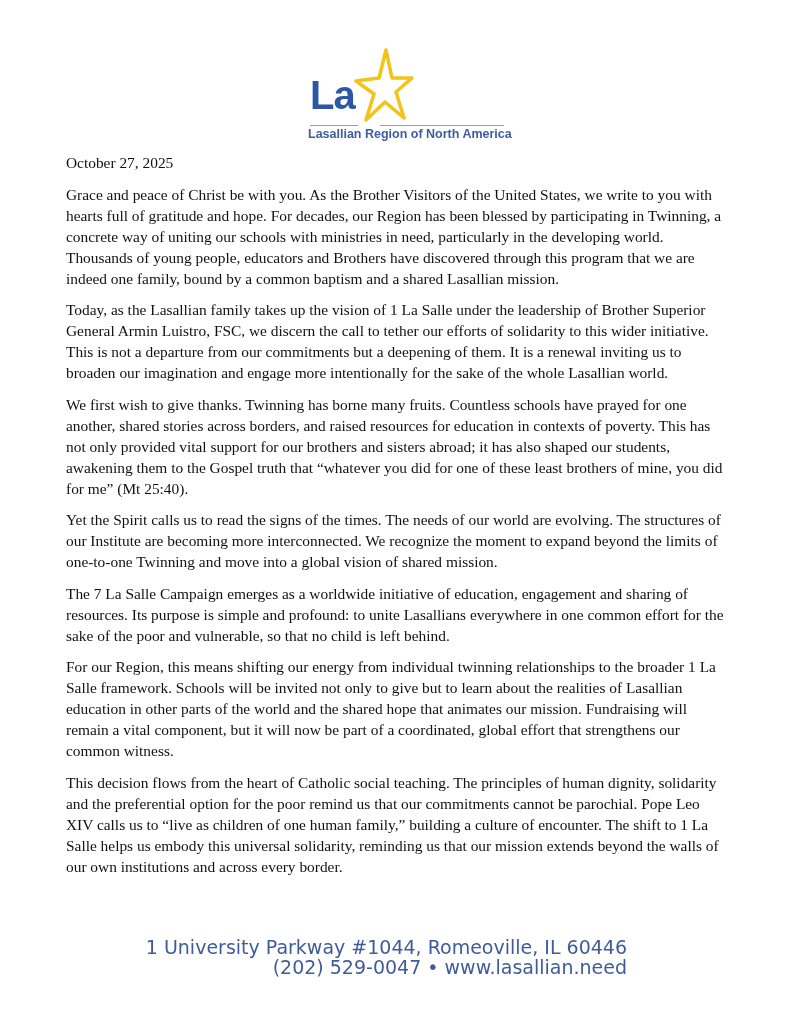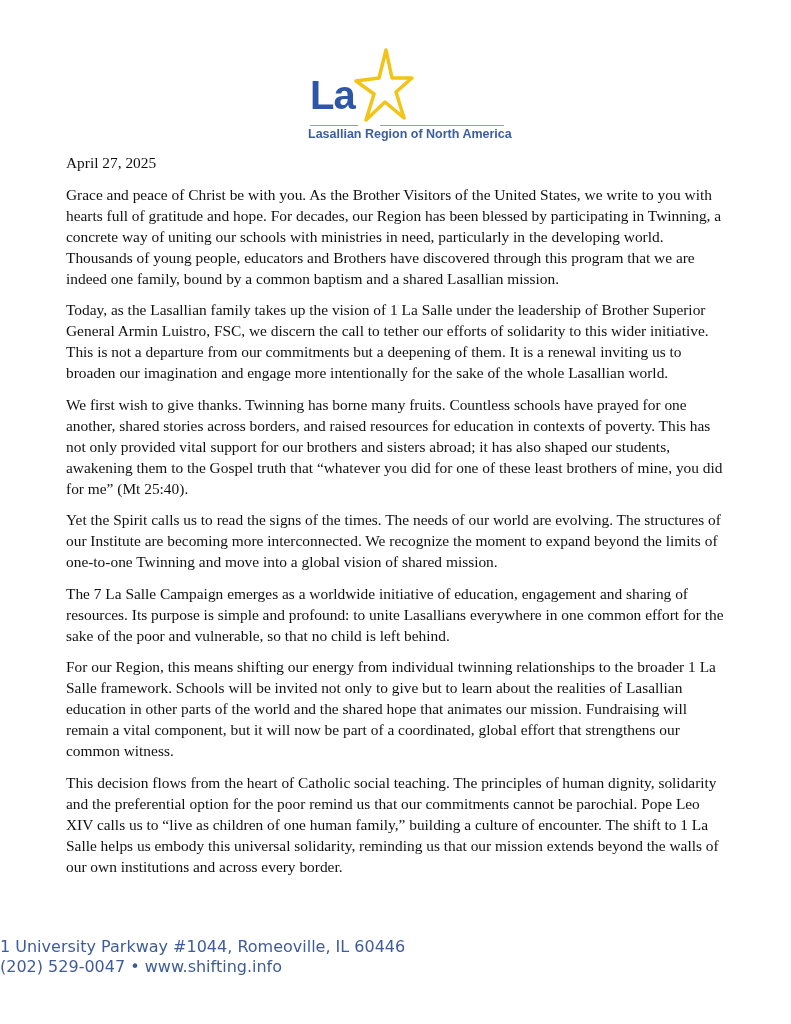--- a/index.html
+++ b/index.html
@@ -91,53 +91,53 @@
     }
     .letter .heading {
       font-weight: bold;
       margin: 0 0 10.5px 0;
     }
     .footer {
       position: absolute;
       left: 0;
       top: 937px;
       width: 627px;
-      text-align: left;
+      text-align: right;
       font-family: "DejaVu Sans", sans-serif;
-      font-size: 16px;
+      font-size: 19px;
       line-height: 20px;
       color: #3f5c9a;
     }
   </style>
 </head>
 <body>
 
 <div class="logo">
   <div class="logo-wordmark">
     <span class="logo-la">La</span>
     <svg class="logo-star" viewBox="0 0 62 80" xmlns="http://www.w3.org/2000/svg" style="top:-22px;">
       <polygon points="34,2 40,30 60,30 44,44 52,70 33,54 14,72 22,46 4,33 27,30" fill="none" stroke="#f2c318" stroke-width="3.5" stroke-linejoin="round"></polygon>
     </svg>
   </div>
   <div class="logo-rule left"></div>
   <div class="logo-rule right"></div>
   <div class="logo-subtitle">Lasallian Region of North America</div>
 </div>
 
 <div class="letter">
-  <p>April 27, 2025</p>
+  <p>October 27, 2025</p>
   <p>Grace and peace of Christ be with you. As the Brother Visitors of the United States, we write to you with hearts full of gratitude and hope. For decades, our Region has been blessed by participating in Twinning, a concrete way of uniting our schools with ministries in need, particularly in the developing world. Thousands of young people, educators and Brothers have discovered through this program that we are indeed one family, bound by a common baptism and a shared Lasallian mission.</p>
   <p>Today, as the Lasallian family takes up the vision of 1 La Salle under the leadership of Brother Superior General Armin Luistro, FSC, we discern the call to tether our efforts of solidarity to this wider initiative. This is not a departure from our commitments but a deepening of them. It is a renewal inviting us to broaden our imagination and engage more intentionally for the sake of the whole Lasallian world.</p>
   <p>We first wish to give thanks. Twinning has borne many fruits. Countless schools have prayed for one another, shared stories across borders, and raised resources for education in contexts of poverty. This has not only provided vital support for our brothers and sisters abroad; it has also shaped our students, awakening them to the Gospel truth that “whatever you did for one of these least brothers of mine, you did for me” (Mt 25:40).</p>
   <p>Yet the Spirit calls us to read the signs of the times. The needs of our world are evolving. The structures of our Institute are becoming more interconnected. We recognize the moment to expand beyond the limits of one-to-one Twinning and move into a global vision of shared mission.</p>
   <p>The 7 La Salle Campaign emerges as a worldwide initiative of education, engagement and sharing of resources. Its purpose is simple and profound: to unite Lasallians everywhere in one common effort for the sake of the poor and vulnerable, so that no child is left behind.</p>
   <p>For our Region, this means shifting our energy from individual twinning relationships to the broader 1 La Salle framework. Schools will be invited not only to give but to learn about the realities of Lasallian education in other parts of the world and the shared hope that animates our mission. Fundraising will remain a vital component, but it will now be part of a coordinated, global effort that strengthens our common witness.</p>
   <p>This decision flows from the heart of Catholic social teaching. The principles of human dignity, solidarity and the preferential option for the poor remind us that our commitments cannot be parochial. Pope Leo XIV calls us to “live as children of one human family,” building a culture of encounter. The shift to 1 La Salle helps us embody this universal solidarity, reminding us that our mission extends beyond the walls of our own institutions and across every border.</p>
 </div>
 
 <div class="footer">
   <div>1 University Parkway #1044, Romeoville, IL 60446</div>
   <div>
     <span>(202) 529-0047</span>
     <span>•</span>
-    <span>www.shifting.info</span>
+    <span>www.lasallian.need</span>
   </div>
 </div>
 
 </body></html>

